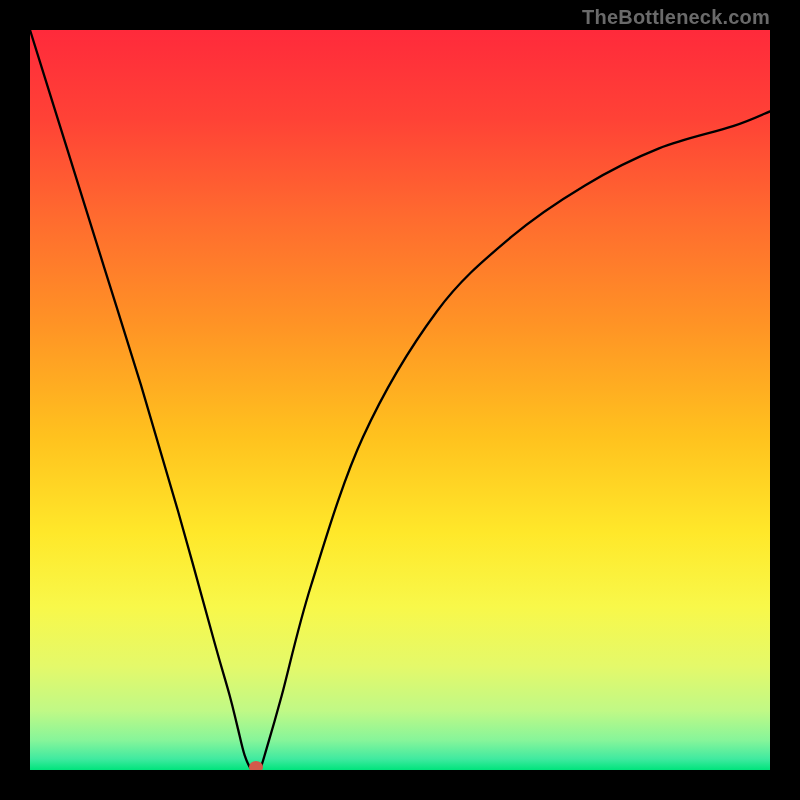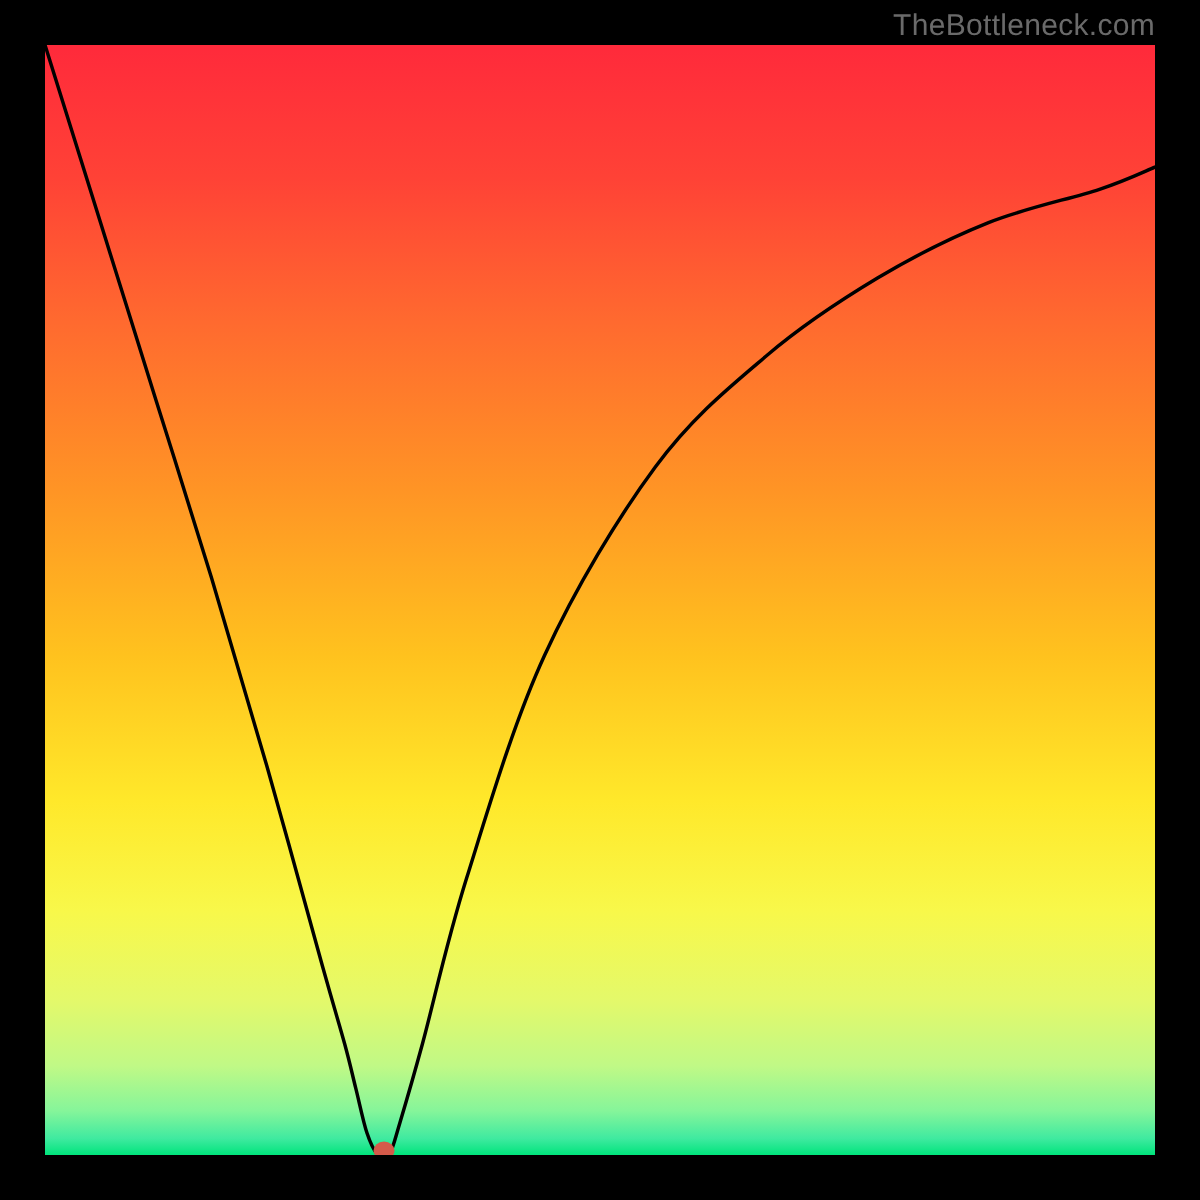--- a/index.html
+++ b/index.html
@@ -36,21 +36,21 @@
     top: 0;
     width: 100%;
     height: 100%;
   }
   .watermark {
     position: absolute;
     top: 6px;
     right: 30px;
     font-family: Arial, Helvetica, sans-serif;
     font-size: 20px;
-    font-weight: 400;
+    font-weight: 700;
     color: #6a6a6a;
     letter-spacing: 0.2px;
   }
   .marker {
     position: absolute;
     width: 14px;
     height: 12px;
     border-radius: 50%;
     transform: translate(-50%, -50%);
   }

